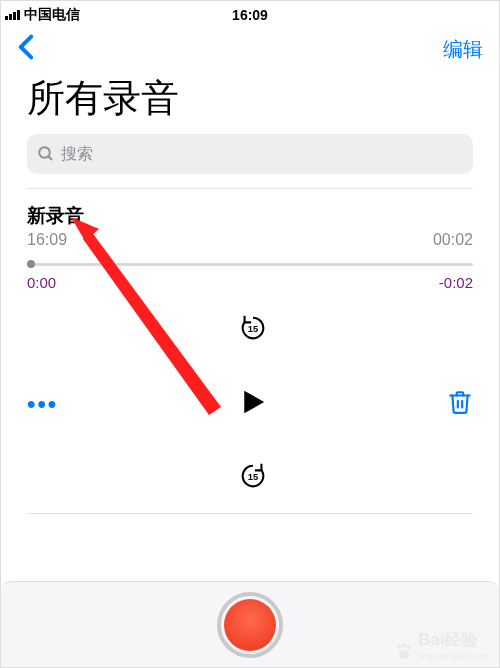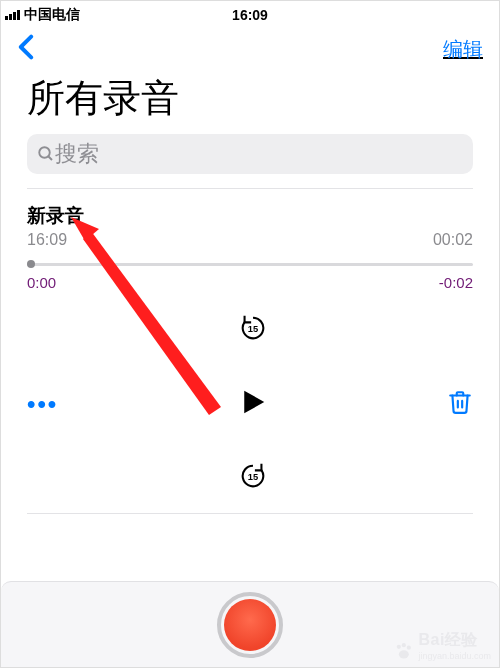--- a/index.html
+++ b/index.html
@@ -41,21 +41,20 @@
   .battery-fill { background:#000; height:100%; border-radius:2px; }
   .lock-icon, .alarm-icon { font-size: 12px; }
 
   
   .nav-bar {
     height: 40px;
     display: flex;
     align-items: center;
     justify-content: space-between;
     padding: 0 16px;
-    text-decoration: underline;
   }
   .back-chevron { color: #007aff; }
   .edit-link { color: #007aff; font-size: 20px; }
 
   
   .page-title {
     font-size: 38px;
     font-weight: 400;
     padding: 4px 26px 10px 26px;
   }
@@ -63,22 +62,22 @@
   
   .search-wrap { padding: 0 26px 14px 26px; }
   .search-field {
     background: #eeeef0;
     border-radius: 10px;
     height: 40px;
     display: flex;
     align-items: center;
     padding: 0 10px;
     color: #8e8e93;
-    font-size: 22px;
-    gap: 0;
+    font-size: 16px;
+    gap: 6px;
   }
   .search-field svg { flex: 0 0 auto; }
 
   
   .recording {
     padding: 14px 26px 0 26px;
   }
   .rec-title { font-size: 19px; font-weight: 700; }
   .rec-row {
     display: flex; justify-content: space-between;

